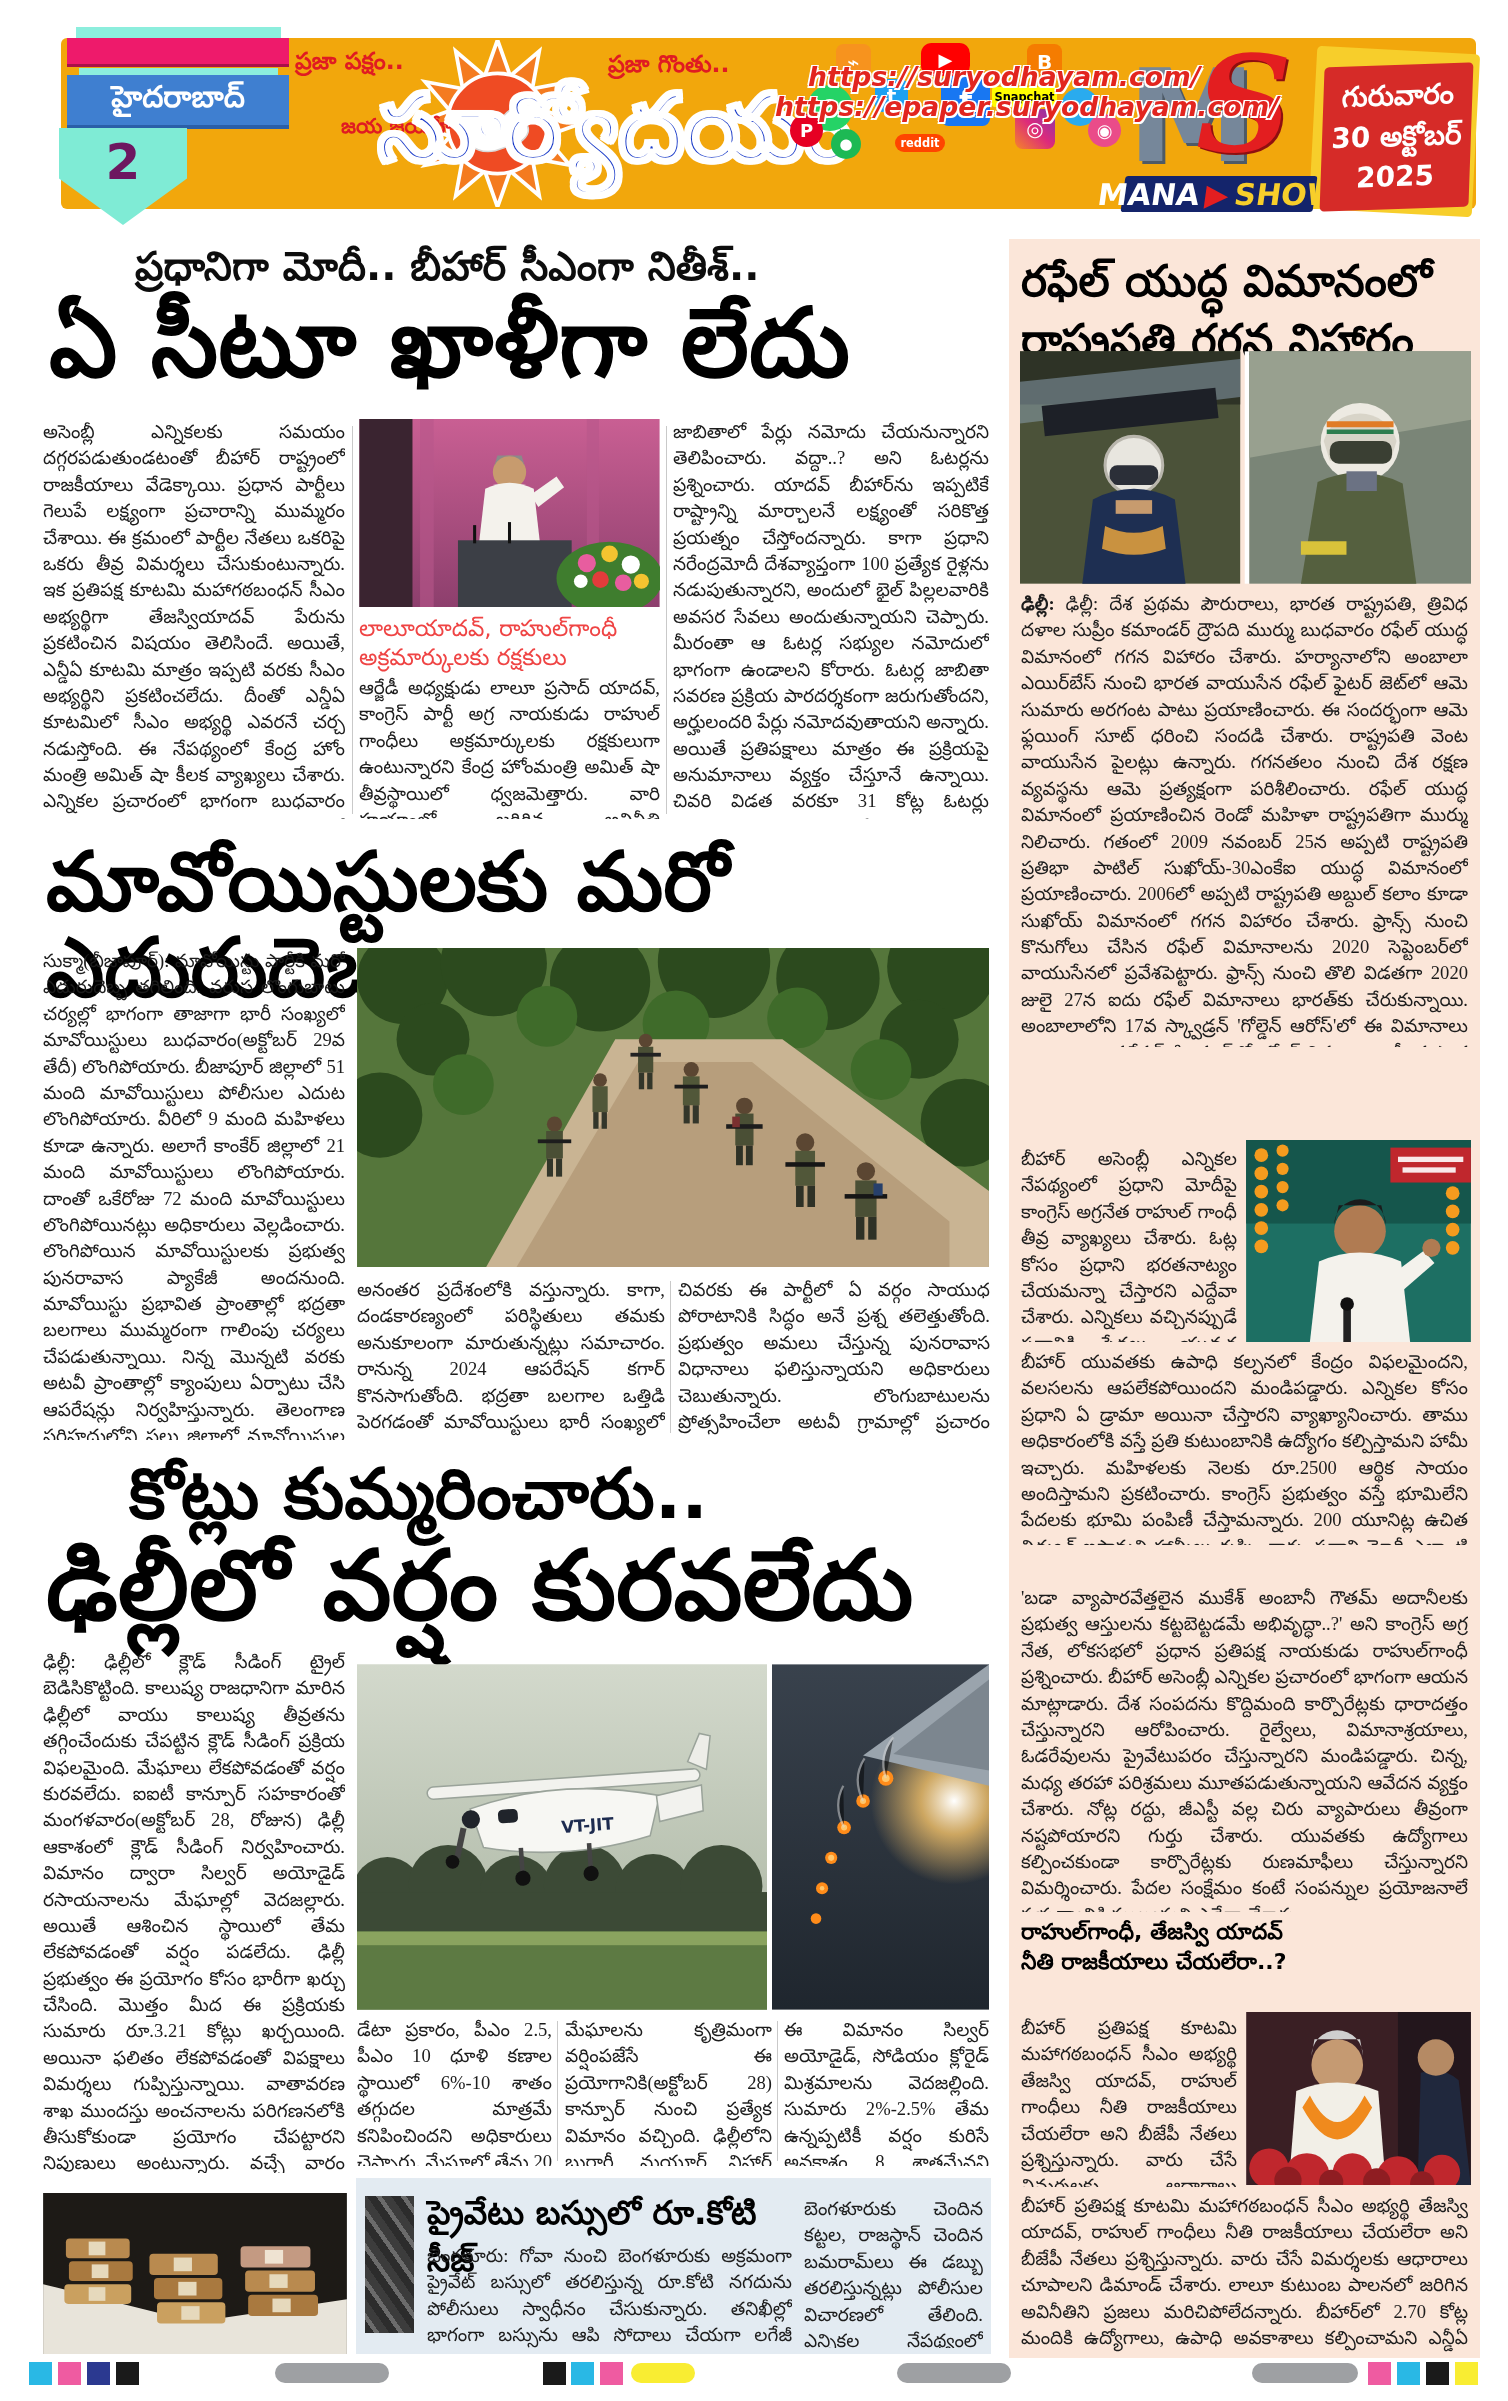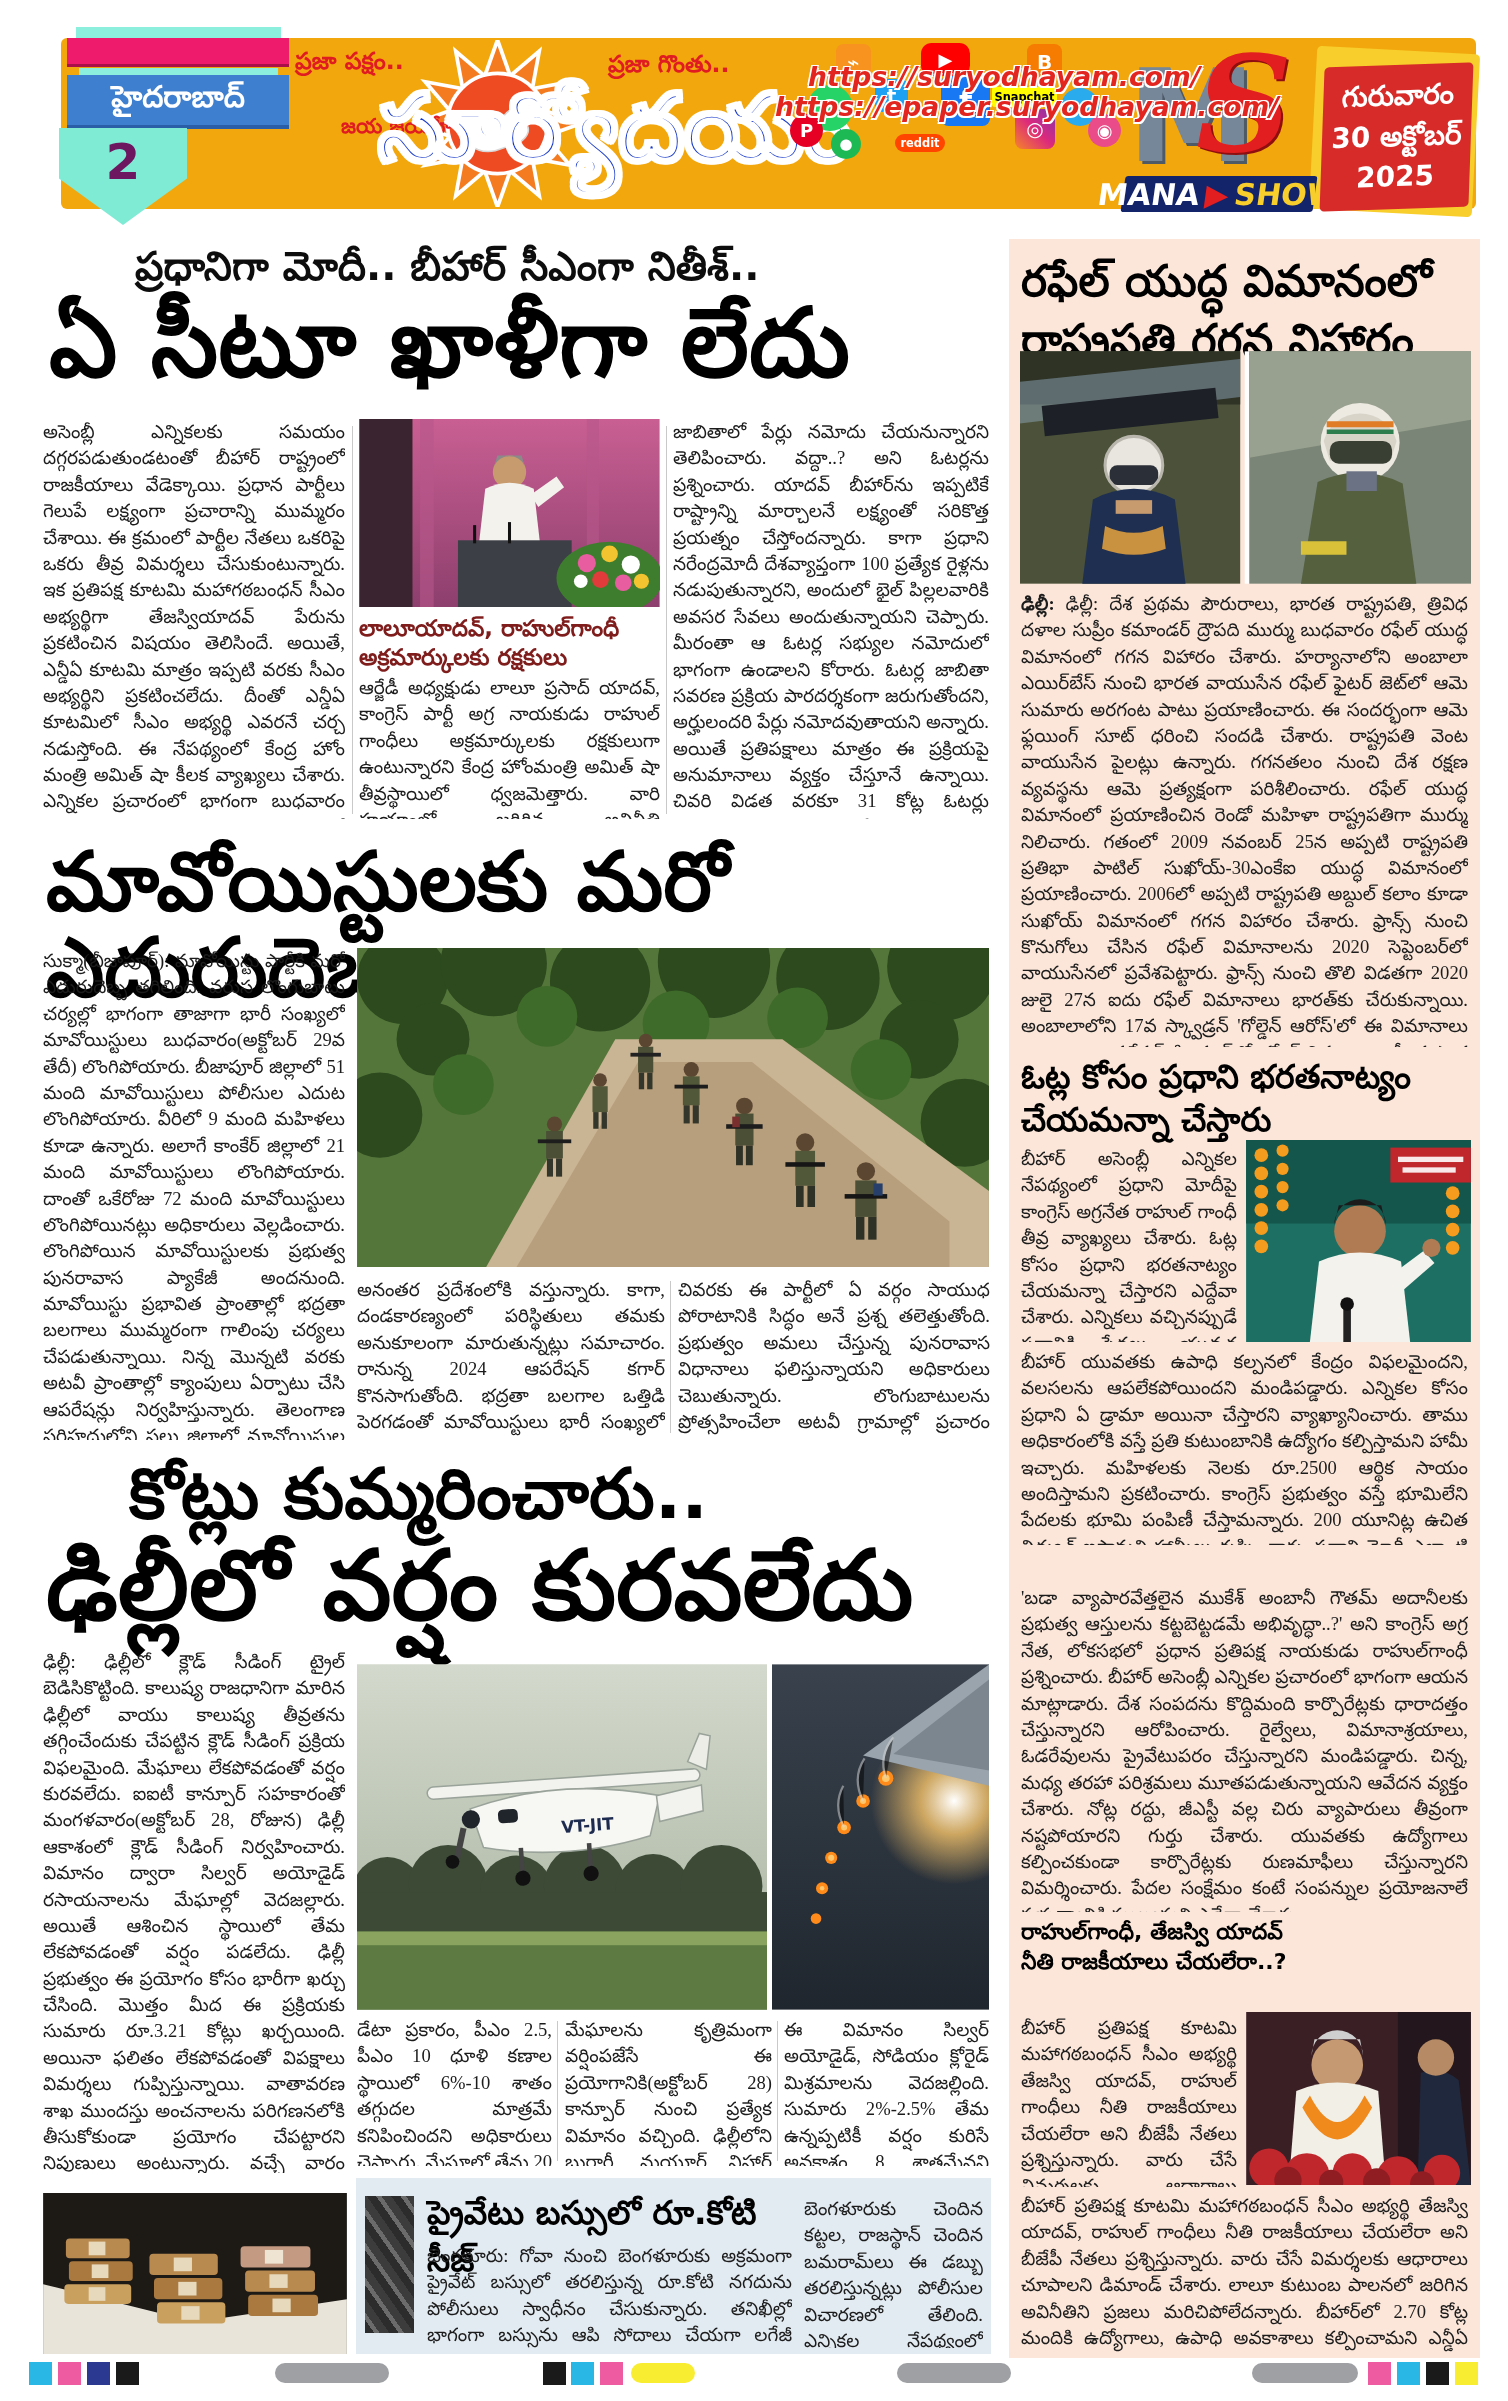--- a/index.html
+++ b/index.html
@@ -2,21 +2,21 @@
 <html style="font-size:12px"><head>
 <meta charset="utf-8">
 <style>
   html,body{margin:0;padding:0;background:#ffffff;}
   body{font-family:"Liberation Serif",serif;}
   #page{position:relative;width:1508px;height:2401px;background:#fff;overflow:hidden;}
   .abs{position:absolute;}
   .tel-body{font-size:18.6px;line-height:1.42;text-align:justify;color:#1c1c1c;overflow:hidden;}
   .headline{font-family:"DejaVu Sans",sans-serif;font-weight:bold;color:#000;}
   .kicker{font-family:"DejaVu Sans",sans-serif;font-weight:bold;color:#0d0d0d;margin-left:32px;}
-  .caption{font-family:"DejaVu Sans",sans-serif;font-weight:bold;color:#7f1d1d;}
+  .caption{font-family:"DejaVu Sans",sans-serif;font-weight:normal;color:#ef4444;}
   .colrule{width:0.8px;background:#c9c9c9;}
   
   .yellowband{background:#F2A70C;border-radius:6px;}
   .tagline{color:#E01B22;font-family:"DejaVu Sans",sans-serif;font-weight:bold;font-size:23.6px;}
   .paper-title{color:#1638C8;font-family:"DejaVu Sans",sans-serif;font-weight:bold;font-size:93px;line-height:1;
     -webkit-text-stroke:3.8px #ffffff; text-shadow:0 0 3px #fff,2.3px 2.3px 0 #fff,-2.3px 2.3px 0 #fff,2.3px -2.3px 0 #fff,-2.3px -2.3px 0 #fff;}
   .jaya{color:#E01B22;font-family:"DejaVu Sans",sans-serif;font-weight:bold;font-size:20.5px;}
   .url-line{color:#E2251F;font-family:"DejaVu Sans",sans-serif;font-weight:bold;font-style:italic;font-size:26.6px;
     text-shadow:1.5px 1.5px 0 #fff,-1.5px 1.5px 0 #fff,1.5px -1.5px 0 #fff,-1.5px -1.5px 0 #fff;white-space:nowrap;z-index:4;}
   .soc{position:absolute;border-radius:7.6px;display:flex;align-items:center;justify-content:center;
@@ -195,24 +195,20 @@
     <rect x="408" y="118" width="82" height="30" rx="12" fill="#3a3f33"></rect>
     <path d="M404 96 h88" stroke="#E07B26" stroke-width="8"></path>
     <path d="M404 106 h88" stroke="#2E7D4F" stroke-width="6"></path>
     <path d="M392 172 q56 -26 112 2 l18 132 L370 306 Z" fill="#55603F"></path>
     <rect x="430" y="158" width="40" height="26" fill="#6b7283"></rect>
     <path d="M370 250 h60 v18 h-60 Z" fill="#D9C23A"></path>
   </svg>
 
   <div class="abs tel-body" style="left:1021px;top:591px;width:447px;height:456px;"><span style="font-weight:bold;">ఢిల్లీ: </span><span>ఢిల్లీ: దేశ ప్రథమ పౌరురాలు, భారత రాష్ట్రపతి, త్రివిధ దళాల సుప్రీం కమాండర్ ద్రౌపది ముర్ము బుధవారం రఫేల్ యుద్ధ విమానంలో గగన విహారం చేశారు. హర్యానాలోని అంబాలా ఎయిర్‌బేస్ నుంచి భారత వాయుసేన రఫేల్ ఫైటర్ జెట్‌లో ఆమె సుమారు అరగంట పాటు ప్రయాణించారు. ఈ సందర్భంగా ఆమె ఫ్లయింగ్ సూట్ ధరించి సందడి చేశారు. రాష్ట్రపతి వెంట వాయుసేన పైలట్లు ఉన్నారు. గగనతలం నుంచి దేశ రక్షణ వ్యవస్థను ఆమె ప్రత్యక్షంగా పరిశీలించారు. రఫేల్ యుద్ధ విమానంలో ప్రయాణించిన రెండో మహిళా రాష్ట్రపతిగా ముర్ము నిలిచారు. గతంలో 2009 నవంబర్ 25న అప్పటి రాష్ట్రపతి ప్రతిభా పాటిల్ సుఖోయ్-30ఎంకేఐ యుద్ధ విమానంలో ప్రయాణించారు. 2006లో అప్పటి రాష్ట్రపతి అబ్దుల్ కలాం కూడా సుఖోయ్ విమానంలో గగన విహారం చేశారు. ఫ్రాన్స్ నుంచి కొనుగోలు చేసిన రఫేల్ విమానాలను 2020 సెప్టెంబర్‌లో వాయుసేనలో ప్రవేశపెట్టారు. ఫ్రాన్స్ నుంచి తొలి విడతగా 2020 జులై 27న ఐదు రఫేల్ విమానాలు భారత్‌కు చేరుకున్నాయి. అంబాలాలోని 17వ స్క్వాడ్రన్ 'గోల్డెన్ ఆరోస్'లో ఈ విమానాలు ఉన్నాయి. ఆపరేషన్ సిందూర్‌లో రఫేల్ విమానాలు కీలక పాత్ర పోషించాయి.</span></div>
 
-  <div class="abs subhead" style="left:1021px;top:1056px;width:445px;font-size:33px;line-height:1.3;">
-    <div>ఓట్ల కోసం ప్రధాని భరతనాట్యం</div>
-    <div>చేయమన్నా చేస్తారు</div>
-  </div>
 
   <div class="abs tel-body" style="left:1021px;top:1146px;width:216px;height:196px;">బీహార్ అసెంబ్లీ ఎన్నికల నేపథ్యంలో ప్రధాని మోదీపై కాంగ్రెస్ అగ్రనేత రాహుల్ గాంధీ తీవ్ర వ్యాఖ్యలు చేశారు. ఓట్ల కోసం ప్రధాని భరతనాట్యం చేయమన్నా చేస్తారని ఎద్దేవా చేశారు. ఎన్నికలు వచ్చినప్పుడే ప్రధానికి పేదలు, యువత గుర్తుకొస్తారని విమర్శించారు.</div>
 
   <svg class="abs" style="left:1246px;top:1140px;" width="225" height="202" viewBox="0 0 296 266">
     <rect width="296" height="266" fill="#1D6F63"></rect>
     <rect width="296" height="110" fill="#15564C"></rect>
     <rect x="190" y="10" width="106" height="46" fill="#C0272D"></rect>
     <rect x="200" y="22" width="86" height="7" fill="#fff" opacity="0.9"></rect>
     <rect x="206" y="36" width="70" height="7" fill="#fff" opacity="0.9"></rect>
     <g fill="#F59B1E">

